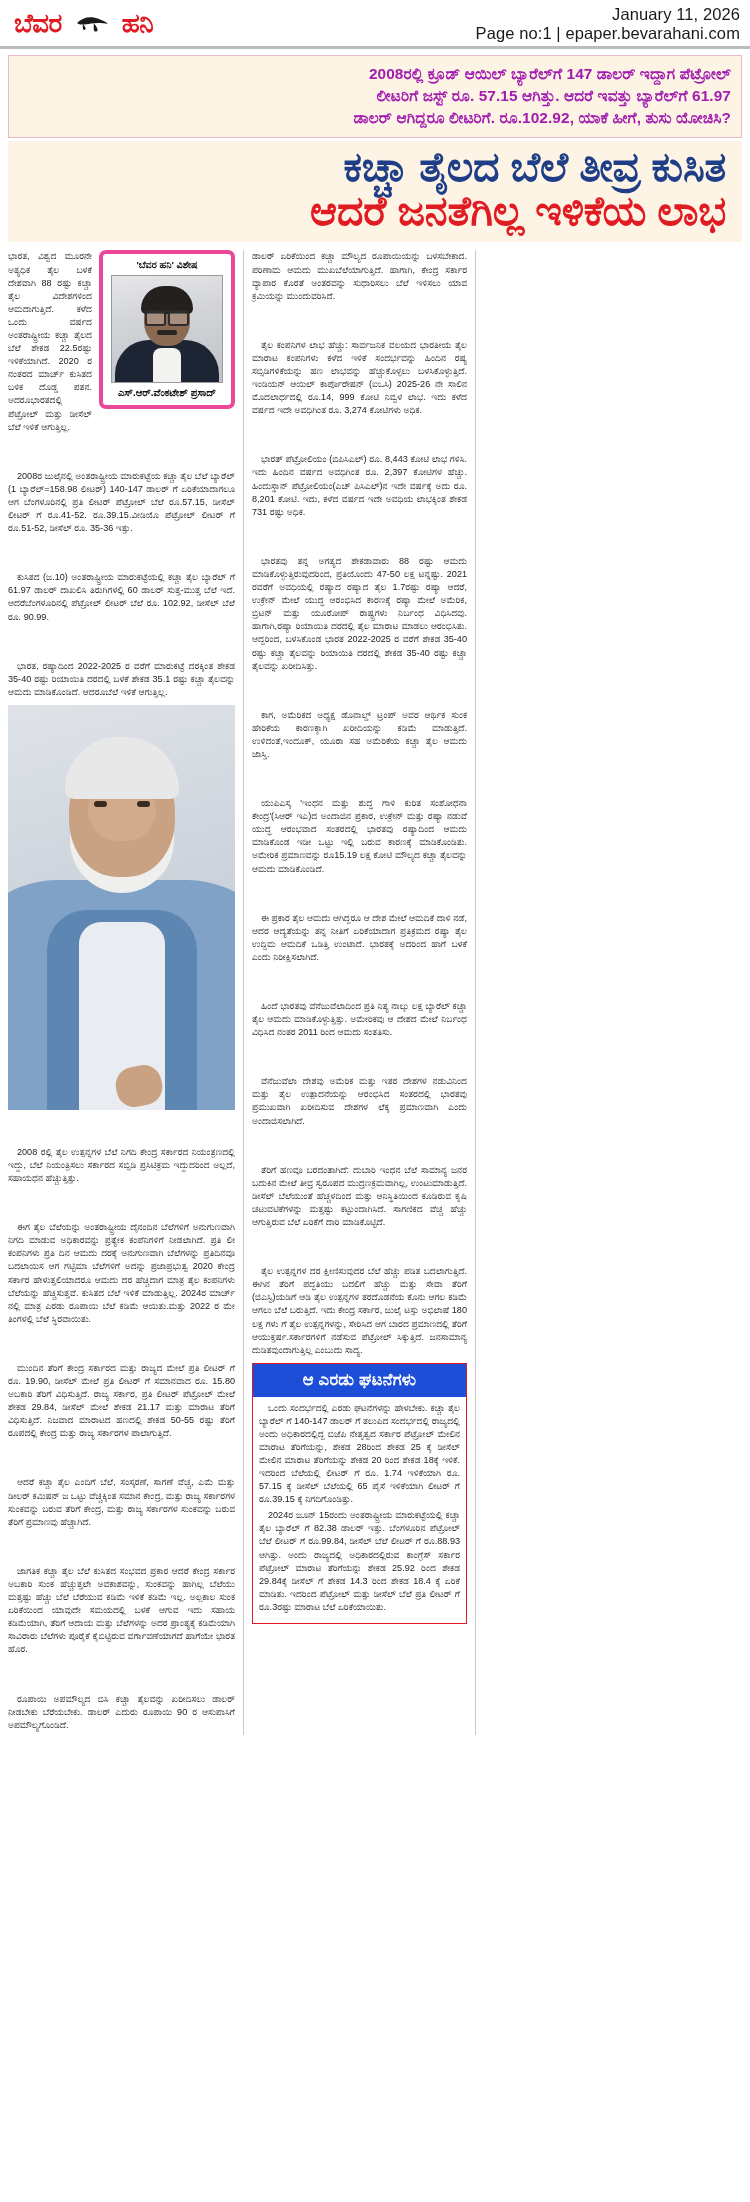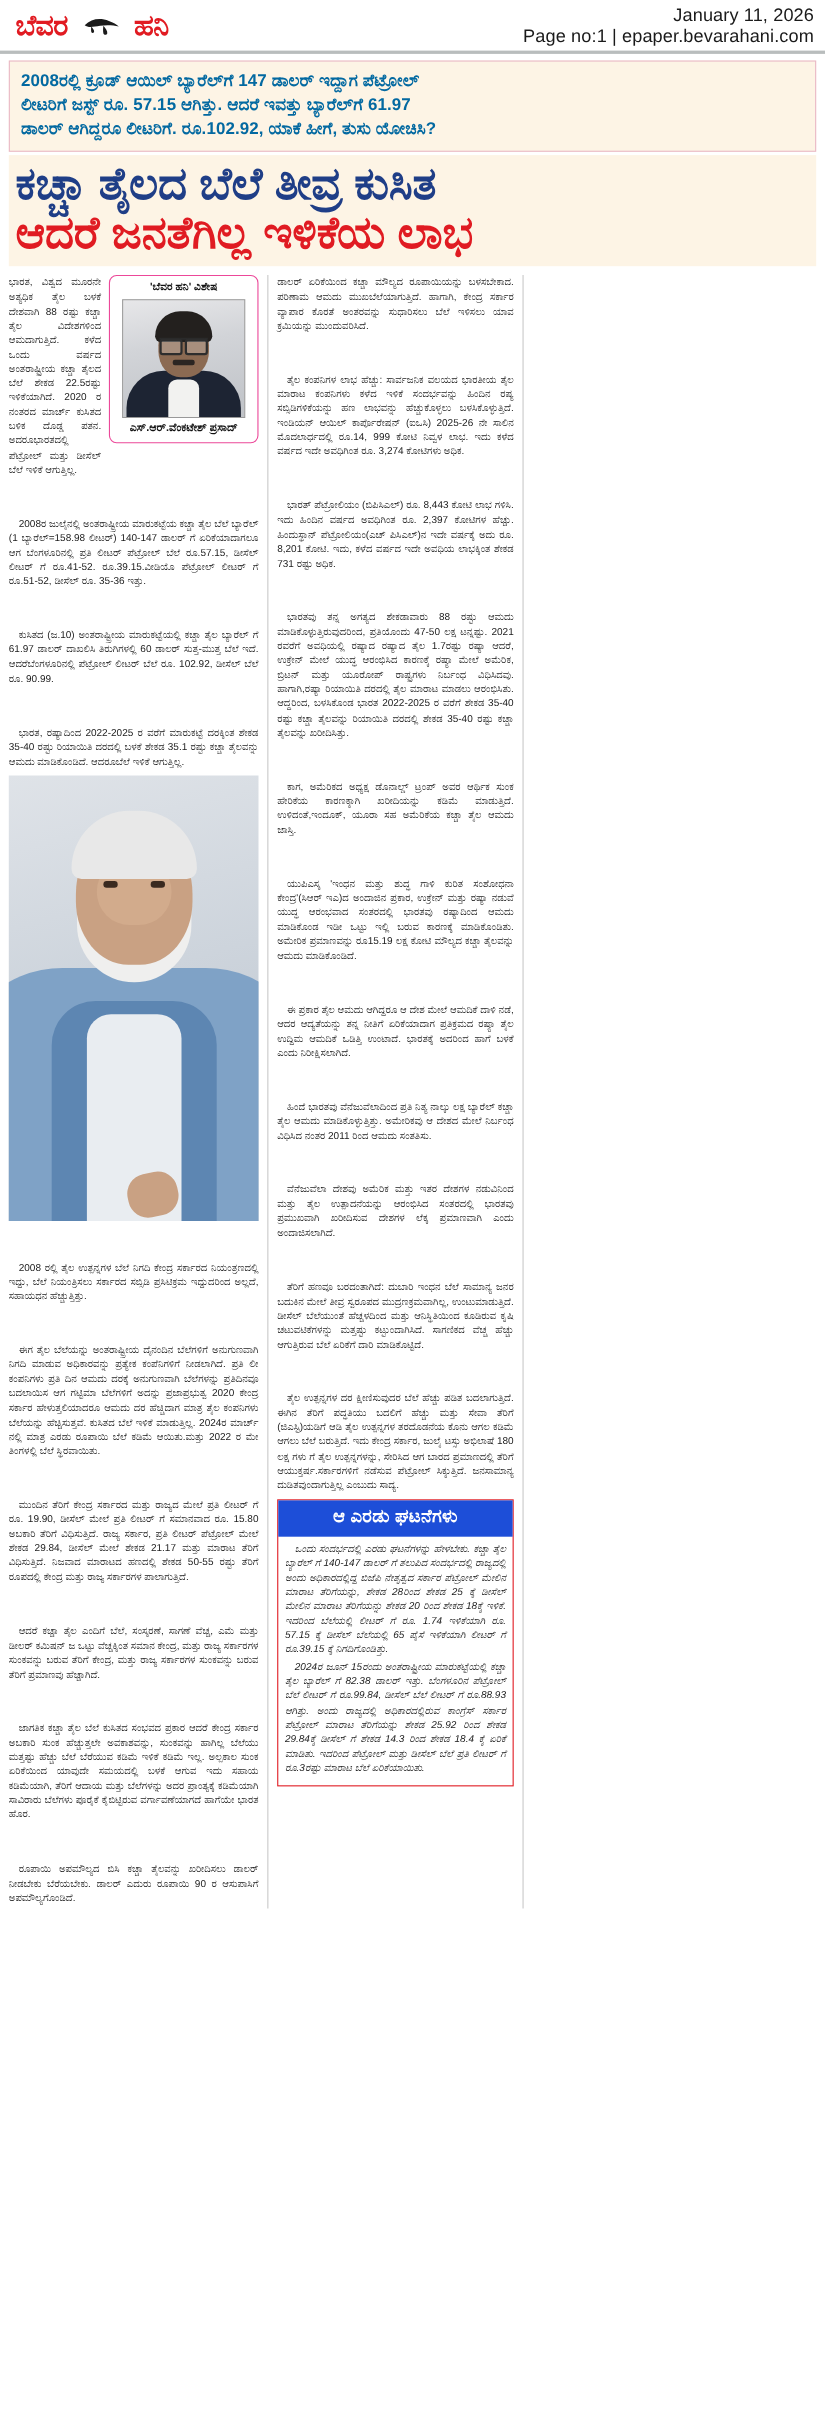--- a/index.html
+++ b/index.html
@@ -34,34 +34,34 @@
   .rule-top { height:3px; background:#b9bdbd; margin:0 0 0 0; }
 
   
   .intro-box {
     margin:6px 8px 0 8px;
     border:1px solid #e9b9c6;
     background:#fdf4e5;
     padding:7px 10px 8px 10px;
   }
   .intro-line {
-    color:#0369a1;
+    color:#a21caf;
     font-weight:bold;
     font-size:15.4px;
     line-height:1.42;
-    text-align:left;
+    text-align:right;
     letter-spacing:0.1px;
   }
 
   
   .headline-block {
     margin:3px 8px 0 8px;
     background:#fdf4e5;
-    padding:4px 6px 8px 6px;
-    text-align:left;
+    padding:4px 16px 8px 6px;
+    text-align:right;
   }
   .hl1 {
     color:#1f3e87; font-weight:bold; font-size:41px; line-height:1.12;
     letter-spacing:-0.2px;
   }
   .hl2 {
     color:#e01b22; font-weight:bold; font-size:41px; line-height:1.12;
     letter-spacing:-0.2px; margin-top:-2px;
   }
 
@@ -71,21 +71,21 @@
   }
   .col { font-size:9.1px; line-height:1.44; color:#1b1b1b; text-align:justify; }
   .col-1 { width:236px; padding-right:8px; border-right:1px solid #c9c9c9; }
   .col-2 { width:232px; padding:0 8px; border-right:1px solid #c9c9c9; }
   .col p { margin:0 0 3px 0; text-align:justify; }
   .col p.indent { text-indent:9px;margin-top:36px; }
 
   
   .author-box {
     width:136px; float:right; margin:0 0 5px 7px;
-    border:1px solid #ec4899; border-radius:7px;
+    border:4px solid #ec4899; border-radius:7px;
     padding:4px 4px 5px 4px; background:#fff;
     text-align:center;
   }
   .author-tag { font-size:9.6px; font-weight:bold; color:#111; margin-bottom:3px; }
   .author-photo {
     width:112px; height:108px; margin:0 auto;
     border:1px solid #999;
     background:linear-gradient(170deg,#e7e7e9 0%,#d2d4d8 38%,#bfc2c7 100%);
     position:relative; overflow:hidden;
   }
@@ -180,21 +180,21 @@
 
   
   .redbox {
     border:1.6px solid #e01b22; margin-top:6px; background:#fff;
   }
   .redbox-head {
     background:#1d4ed8; color:#fff; text-align:center;
     font-weight:bold; font-size:16.5px; padding:4px 2px 5px 2px;
     letter-spacing:0.2px;
   }
-  .redbox-body { padding:5px 6px 6px 6px; font-size:9.1px; line-height:1.44; text-align:justify;font-style:italic; }
+  .redbox-body { padding:5px 6px 6px 6px; font-size:9.1px; line-height:1.44; text-align:justify; }
   .redbox-body p { margin:0 0 3px 0; text-indent:9px; }
 </style>
 </head>
 <body>
 
 <div class="masthead">
   <div class="logo-wrap">
     <span class="logo-text">ಬೆವರ</span>
     <span class="logo-mark">
       <svg width="34" height="18" viewBox="0 0 34 18">

